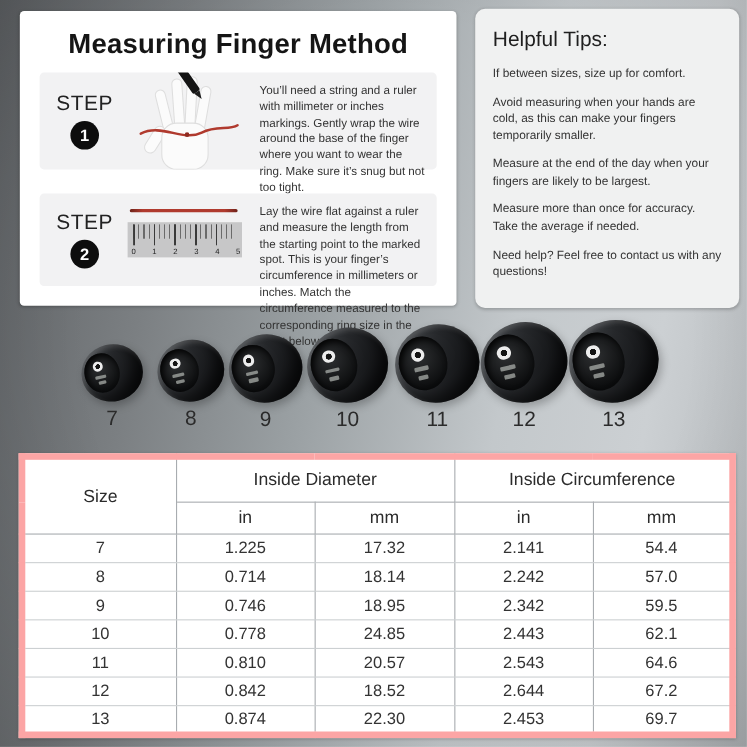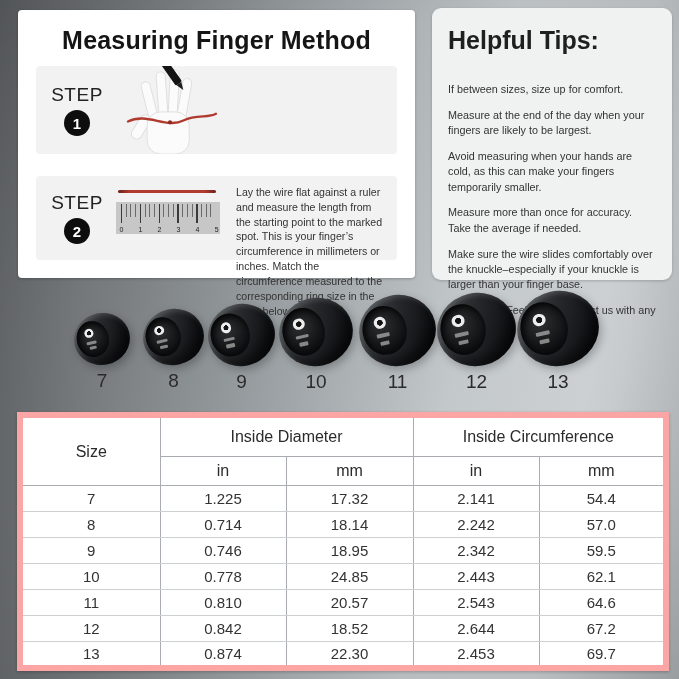--- a/index.html
+++ b/index.html
@@ -63,21 +63,21 @@
     font-size:7px;color:#222;
   }
   .ruler .nums span{width:7px;text-align:center;}
 
   
   .tips-panel{
     position:absolute;left:432px;top:8px;width:240px;height:272px;box-sizing:border-box;
     background:#f0f1f1;border-radius:9px;padding:16px 15px 10px 16px;
     box-shadow:0 1px 3px rgba(0,0,0,.2);
   }
-  .tips-title{margin:2px 0 27px;font-size:25px;font-weight:bold;color:#1f1f1f;}
+  .tips-title{margin:2px 0 12px;font-size:19px;font-weight:normal;color:#1f1f1f;}
   .tip{margin:0 0 10.5px;font-size:10.8px;line-height:1.42;color:#333;}
 
   
   .ring-figure{position:absolute;display:flex;flex-direction:column;align-items:center;}
   .torus{
     position:relative;width:100%;border-radius:50%;
     background:linear-gradient(115deg,#4a4e52 2%,#26282b 45%,#0f1012 85%);
     box-shadow:inset 2px 3px 5px rgba(255,255,255,.16),inset -6px -8px 12px rgba(0,0,0,.55),2px 4px 8px rgba(0,0,0,.25);
     transform:rotate(-13deg);
   }
@@ -136,20 +136,21 @@
           <path d="M16 58 C 36 48, 56 66, 74 57 C 88 50, 100 55, 108 50" fill="none" stroke="#b03a2e" stroke-width="2.4" stroke-linecap="round"></path>
           <circle cx="60" cy="59" r="2.2" fill="#8e2b20"></circle>
         </g>
         <g transform="translate(68,34) rotate(-35)">
           <rect x="6" y="-42" width="8" height="30" rx="2" fill="#141414"></rect>
           <rect x="6" y="-46" width="8" height="5" fill="#a98e4f"></rect>
           <path d="M7 -12 L13 -12 L10 -4 Z" fill="#1d1d1d"></path>
         </g>
       </svg>
     </div>
+    <p class="step-text">You’ll need a string and a ruler with millimeter or inches markings. Gently wrap the wire around the base of the finger where you want to wear the ring. Make sure it’s snug but not too tight.</p>
   </div>
 
   <div class="step-box s2">
     <div class="step-label">
       <span class="step-word">STEP</span>
       <span class="step-num">2</span>
     </div>
     <div class="step-figure">
       <div class="wire-line"></div>
       <div class="ruler">
@@ -165,24 +166,23 @@
         </div>
       </div>
     </div>
     <p class="step-text">Lay the wire flat against a ruler and measure the length from the starting point to the marked spot. This is your finger’s circumference in millimeters or inches. Match the circumference measured to the corresponding ring size in the chart below.</p>
   </div>
 </section>
 
 <aside class="tips-panel">
   <h2 class="tips-title">Helpful Tips:</h2>
   <p class="tip">If between sizes, size up for comfort.</p>
+  <p class="tip">Avoid measuring when your hands are cold, as this can make your fingers temporarily smaller.</p>
   <p class="tip">Measure at the end of the day when your fingers are likely to be largest.</p>
-  <p class="tip">Avoid measuring when your hands are cold, as this can make your fingers temporarily smaller.</p>
   <p class="tip">Measure more than once for accuracy. Take the average if needed.</p>
-  <p class="tip">Make sure the wire slides comfortably over the knuckle–especially if your knuckle is larger than your finger base.</p>
   <p class="tip">Need help? Feel free to contact us with any questions!</p>
 </aside>
 
 <div>
   <figure class="ring-figure" style="left:74px;top:313px;width:56px;margin:0;">
     <div class="torus" style="height:52px;">
       <div class="hole">
           <span class="sensor"></span>
           <span class="chip c1"></span>
           <span class="chip c2"></span>

